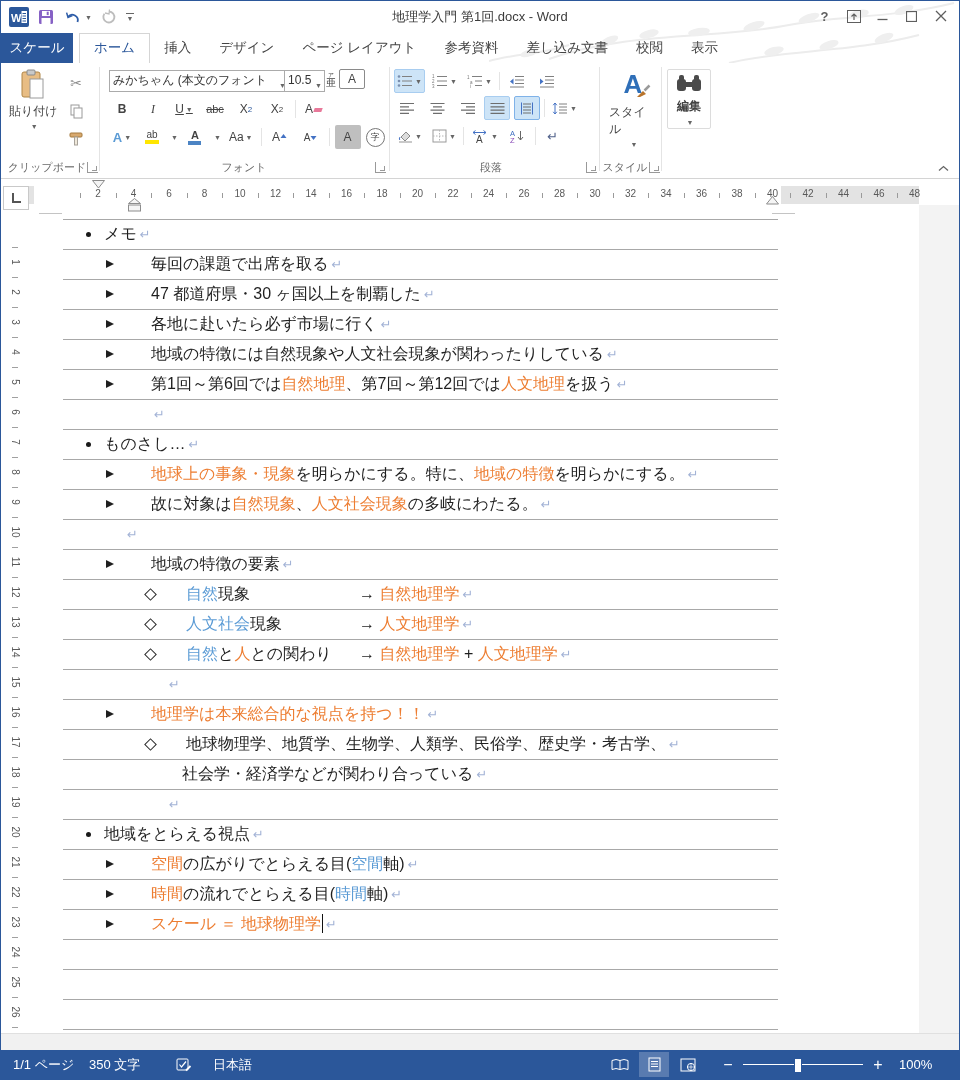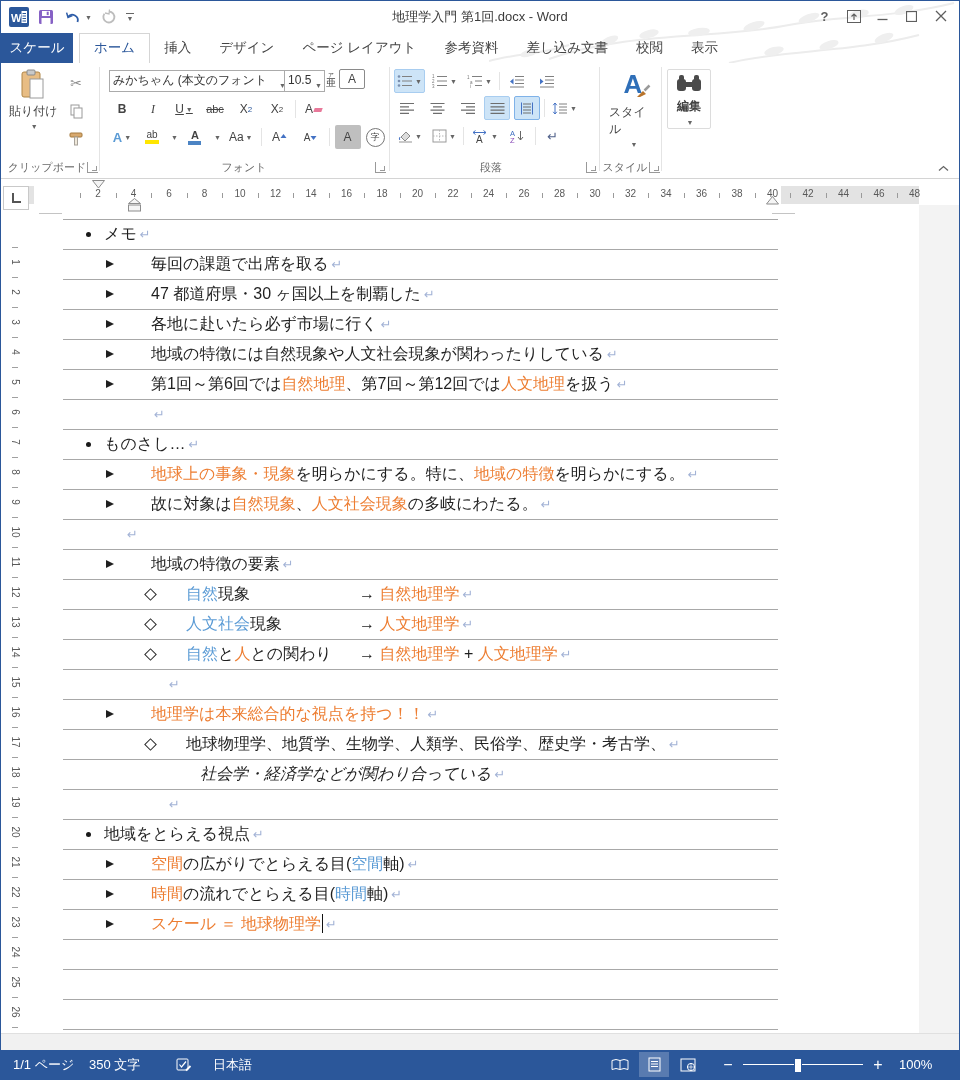--- a/index.html
+++ b/index.html
@@ -662,21 +662,21 @@
             </span>
             <span class="dtxt" style="left: 87px;"><span style="color: rgb(237, 125, 49);">地理学は本来総合的な視点を持つ！！</span><span class="pc">↵</span></span>
           </div>
           <div class="drow" style="top: 524px;">
             <span class="mk mk-d" style="left: 82px;">
               <i></i>
             </span>
             <span class="dtxt" style="left: 122px;"><span style="color: rgb(31, 31, 31);">地球物理学、地質学、生物学、人類学、民俗学、歴史学・考古学、</span><span class="pc">↵</span></span>
           </div>
           <div class="drow" style="top: 554px;">
-            <span class="dtxt" style="left: 136px; font-style: italic;"><span style="color: rgb(31, 31, 31);">社会学・経済学などが関わり合っている</span><span class="pc">↵</span></span>
+            <span class="dtxt" style="left: 118px;"><span style="color: rgb(31, 31, 31);">社会学・経済学などが関わり合っている</span><span class="pc">↵</span></span>
           </div>
           <div class="drow" style="top: 584px;">
             <span class="dtxt" style="left: 102px;"><span class="pc">↵</span></span>
           </div>
           <div class="drow" style="top: 614px;">
             <span class="mk mk-b" style="left: 22px;">
               <i></i>
             </span>
             <span class="dtxt" style="left: 40px;"><span style="color: rgb(31, 31, 31);">地域をとらえる視点</span><span class="pc">↵</span></span>
           </div>

